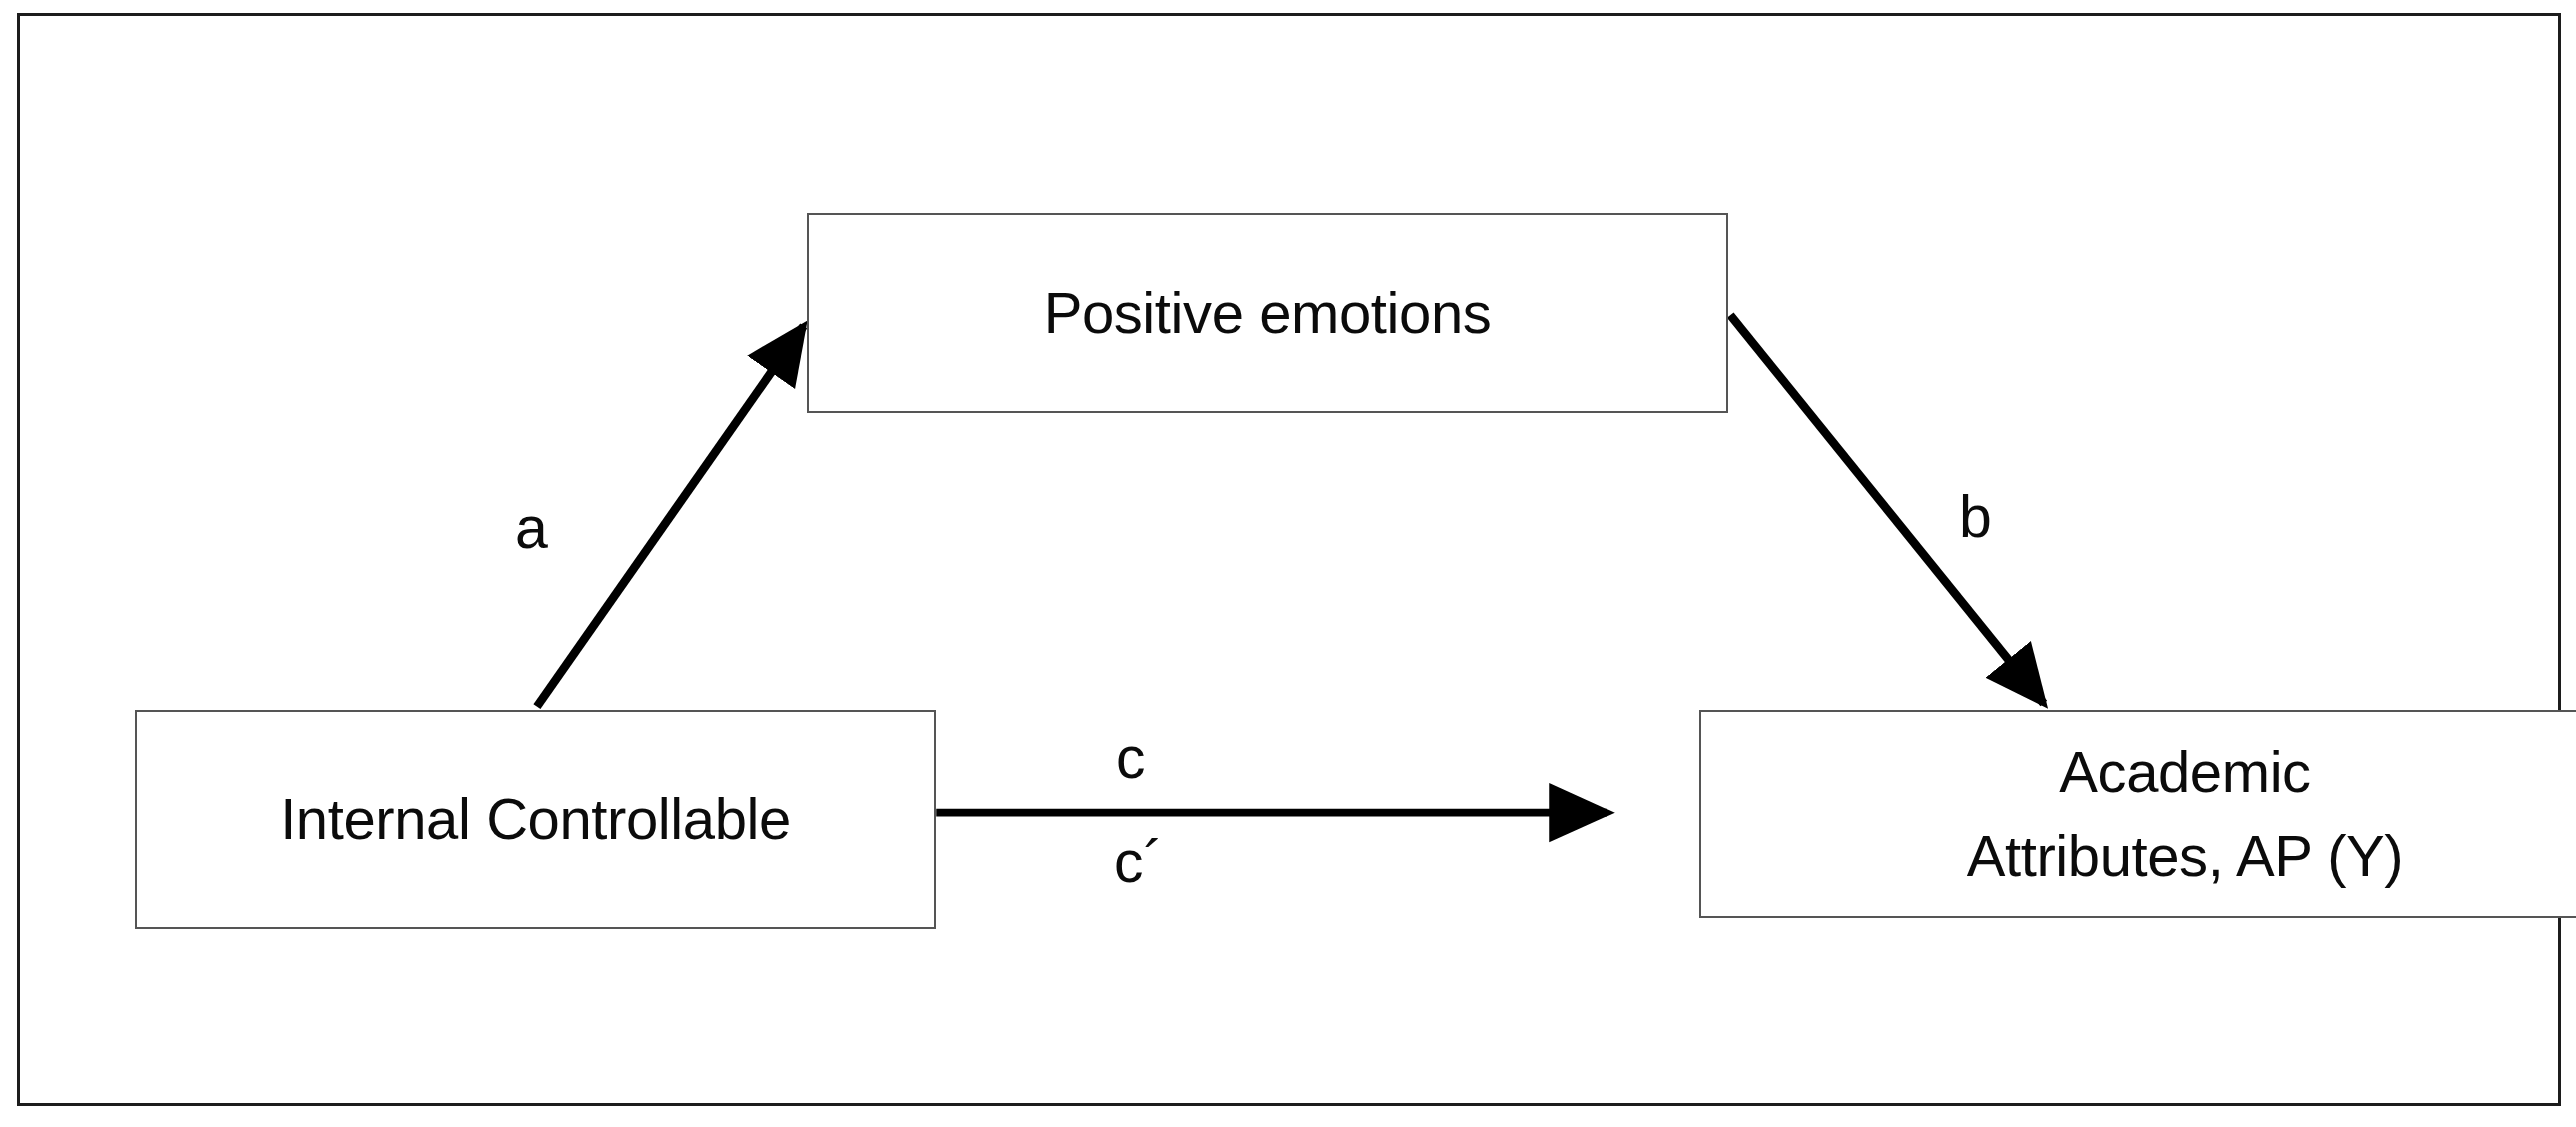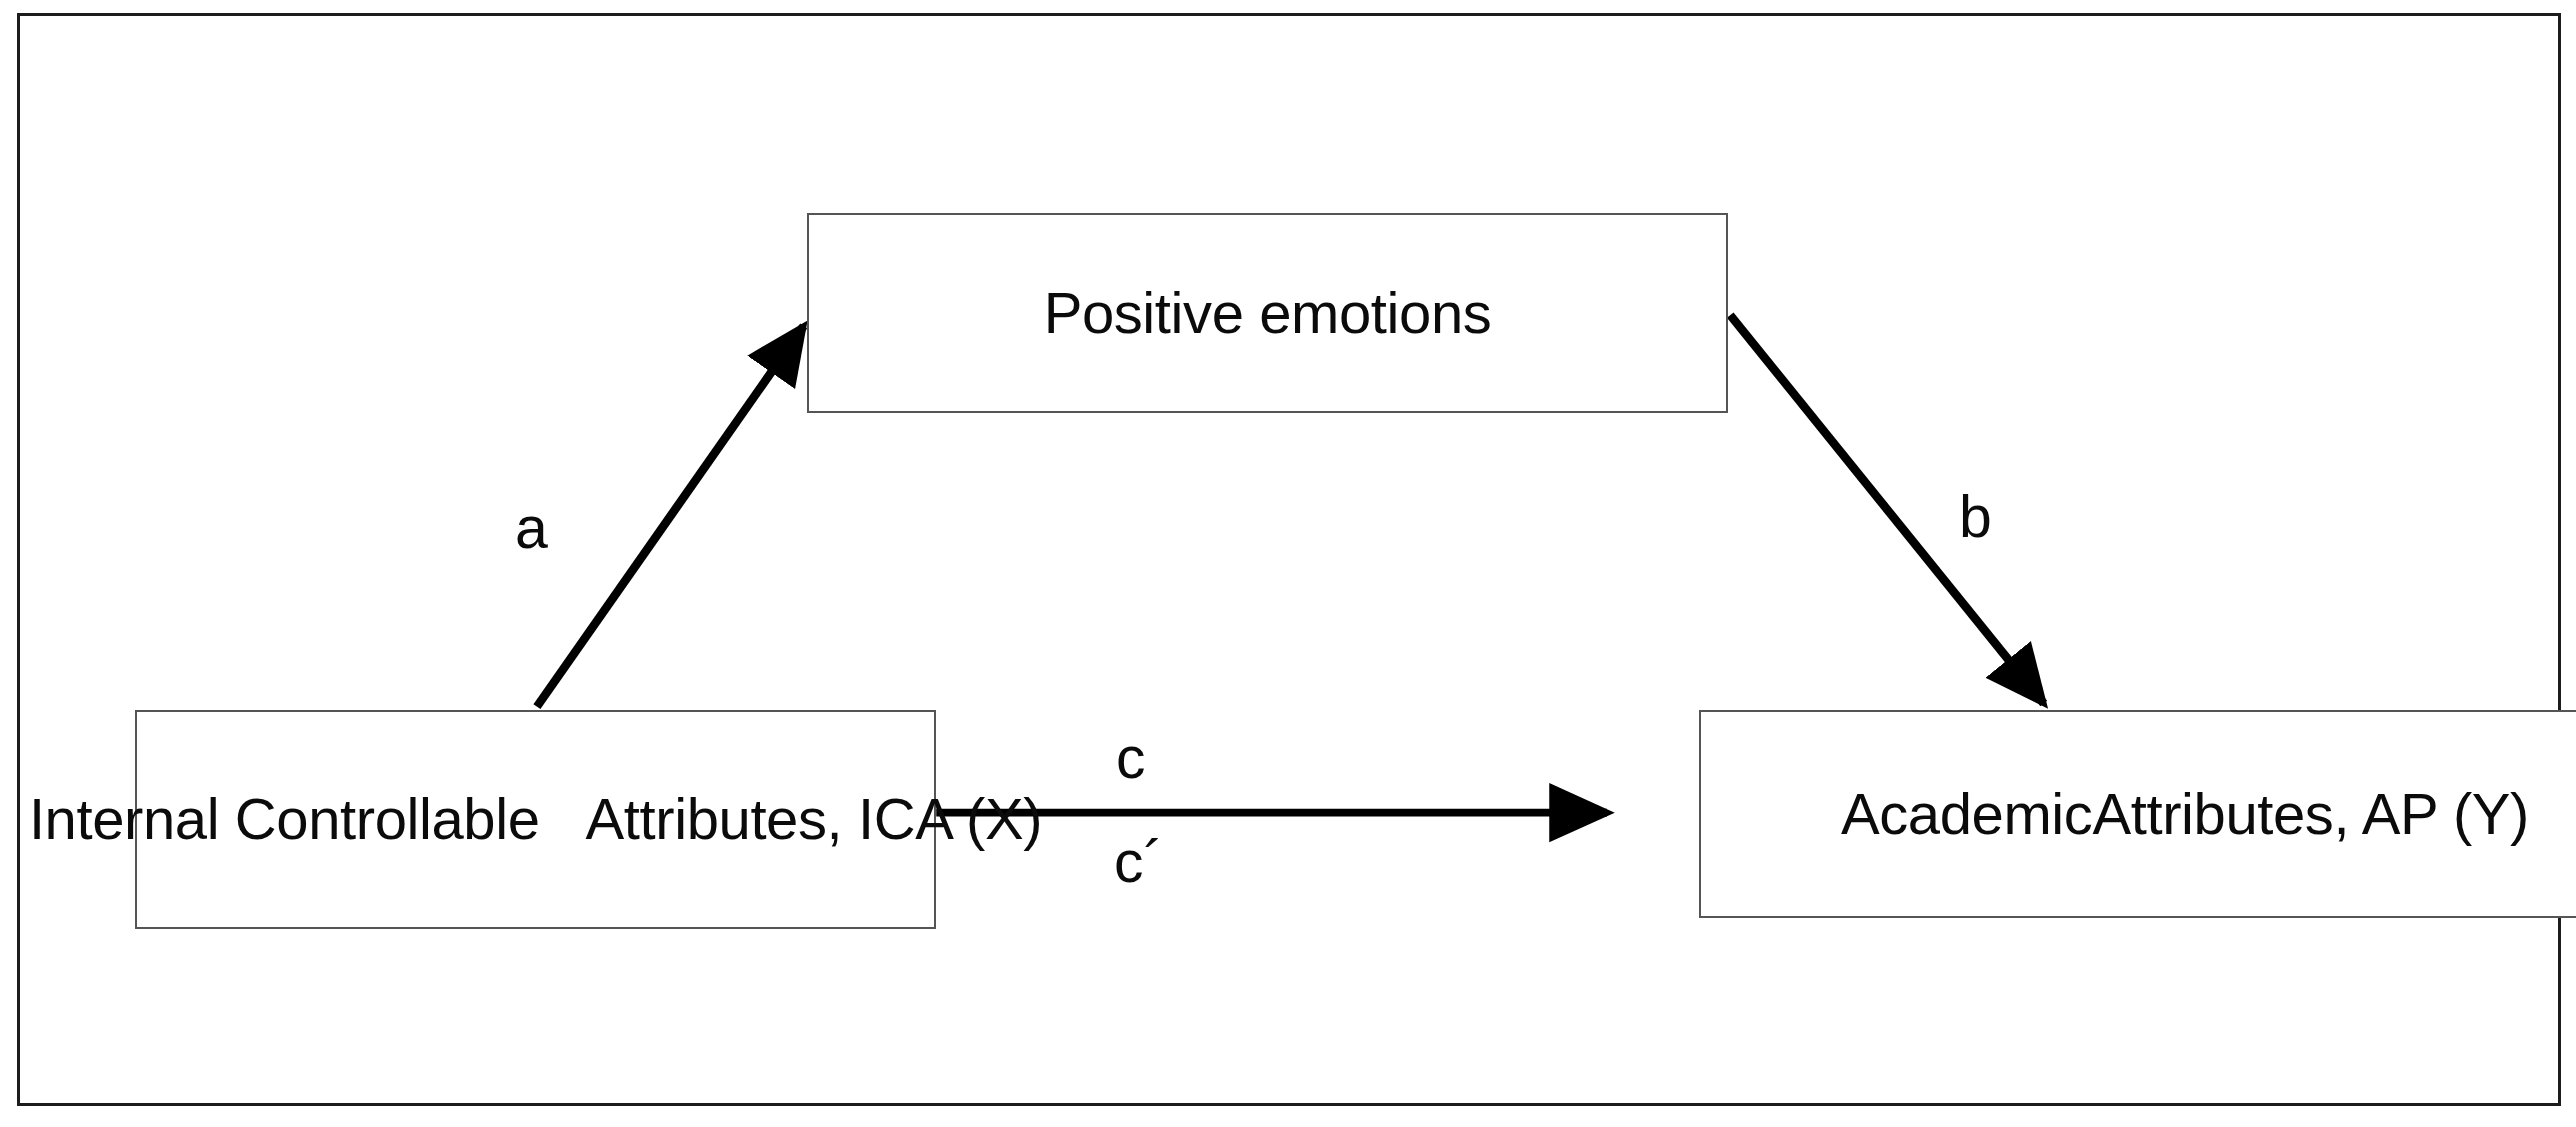--- a/index.html
+++ b/index.html
@@ -37,21 +37,21 @@
     width: 2576px;
     height: 1127px;
   }
   
   .node-box {
     position: absolute;
     box-sizing: border-box;
     border: 2.3px solid #555555;
     background: #ffffff;
     display: flex;
-    flex-direction: row;
+    flex-direction: column;
     align-items: center;
     justify-content: center;
     text-align: center;
     color: #0b0b0b;
     font-family: "Liberation Sans", sans-serif;
     font-size: 58px;
     line-height: 1.45;
     font-weight: 400;
     letter-spacing: -0.4px;
   }
@@ -118,21 +118,20 @@
 
     <line x1="1200" y1="1042" x2="2060" y2="1042" stroke="#000000" stroke-width="10" marker-end="url(#arrowhead-c)"></line>
   </svg>
 
   <div class="node-box" id="node-mediator">
     <span class="node-line">Positive emotions</span>
   </div>
 
   <div class="node-box" id="node-predictor">
     <span class="node-line">Internal Controllable</span>
-    <span class="node-line">Attributes, ICA (X)</span>
   </div>
 
   <div class="node-box" id="node-outcome">
     <span class="node-line">Academic</span>
     <span class="node-line">Attributes, AP (Y)</span>
   </div>
 
   <div class="path-label" id="label-a">a</div>
   <div class="path-label" id="label-b">b</div>
   <div class="path-label" id="label-c">c</div>

